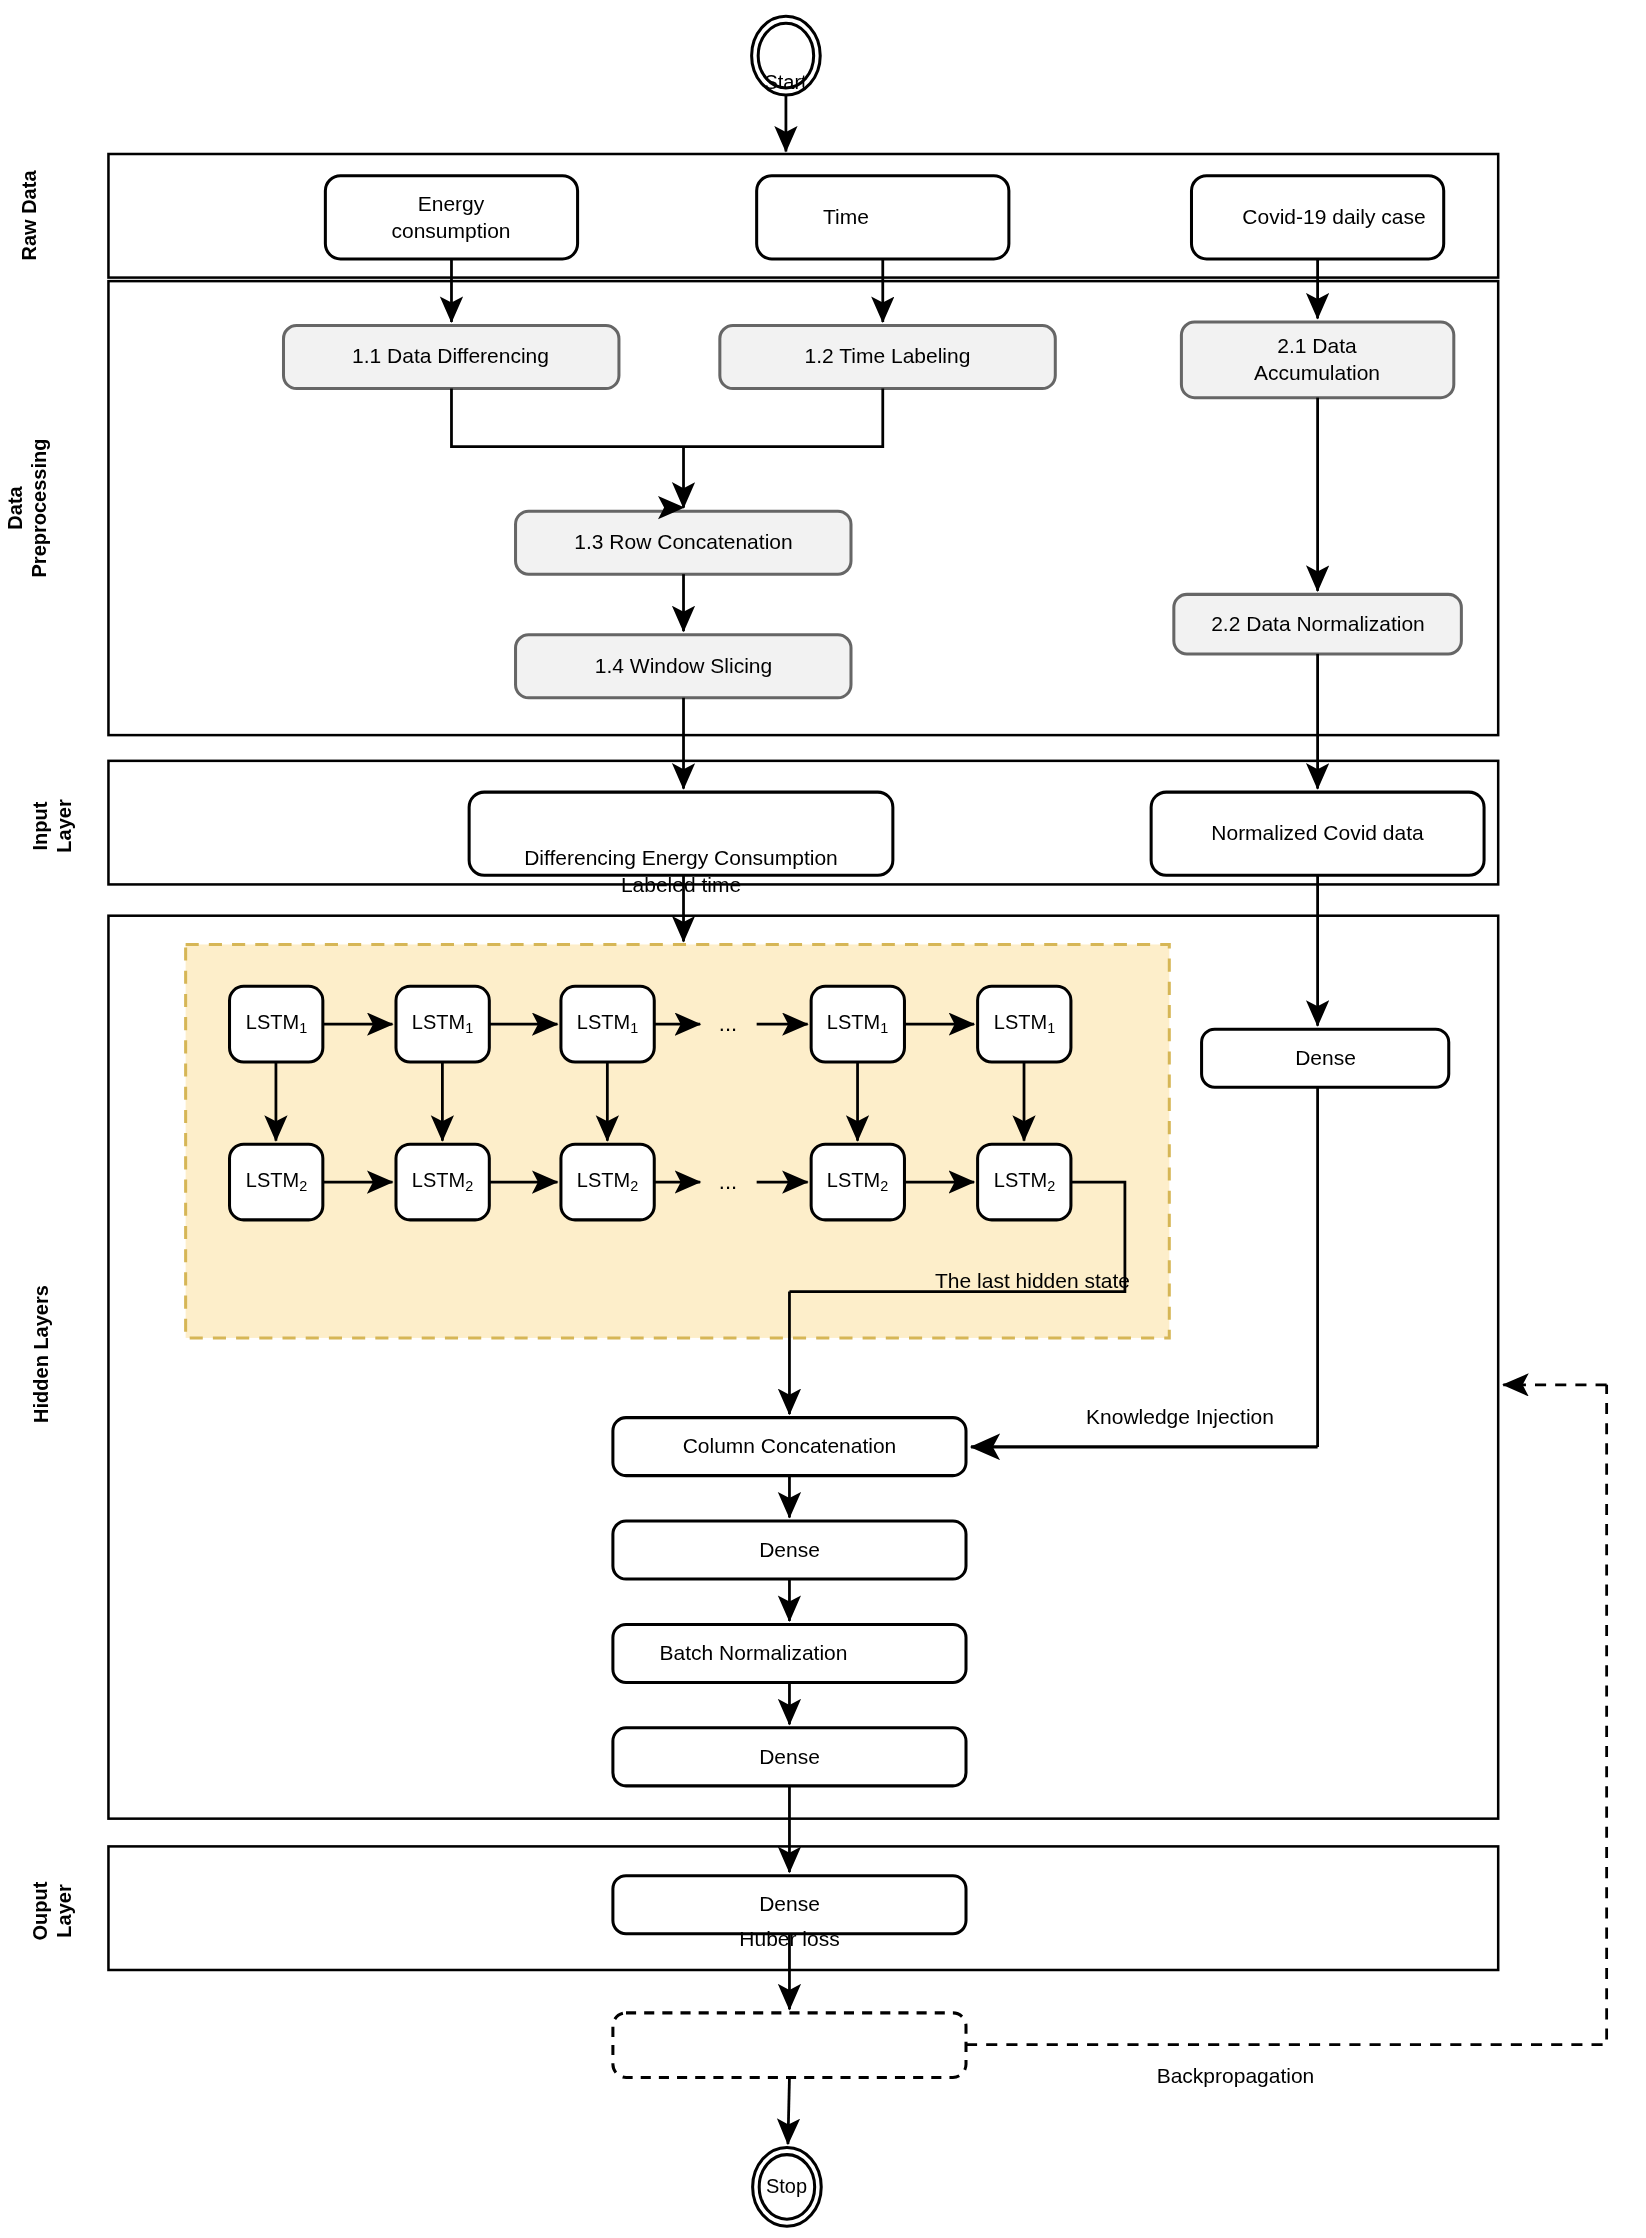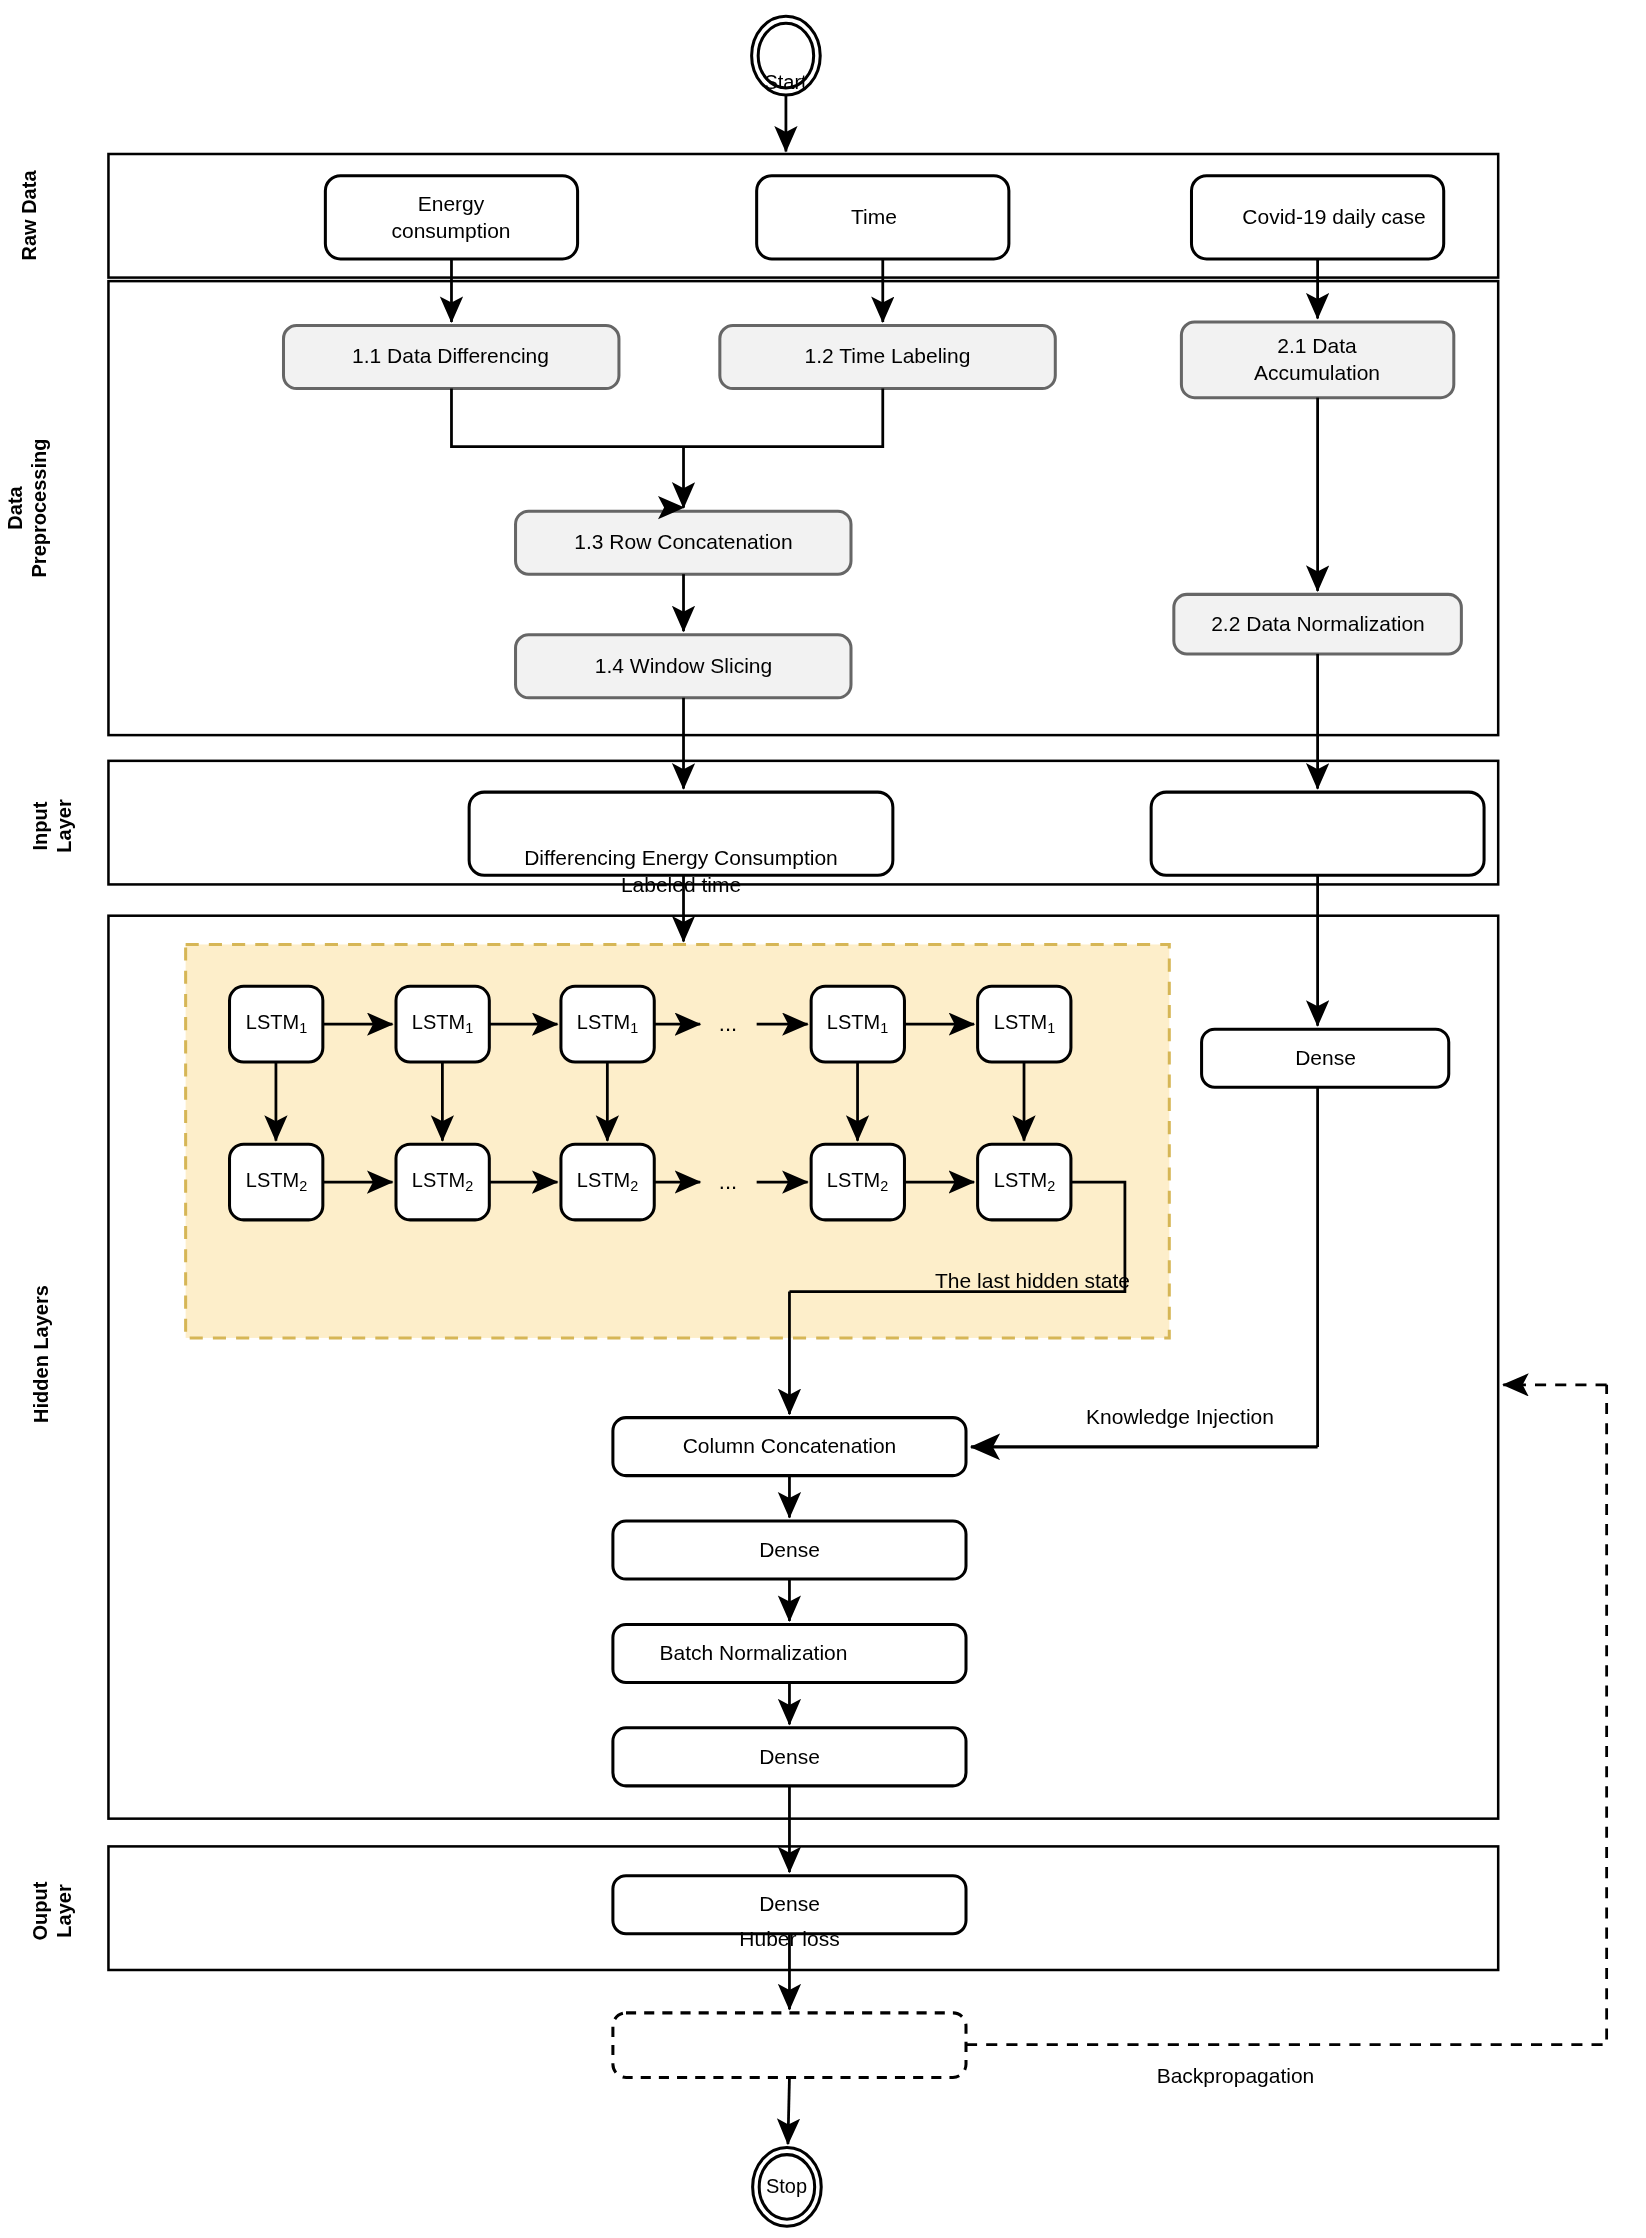--- a/index.html
+++ b/index.html
@@ -207,21 +207,21 @@
     <span>Start</span>
   </div>
   <div class="nodeTxt" style="left:736px;top:2168px;width:101px;height:38px;font-size:20px;">
     <span>Stop</span>
   </div>
 
   <div class="nodeTxt" style="left:325px;top:176px;width:252px;height:83px;font-size:21px;white-space:pre-line;border-radius:21px;">
     <span>Energy
 consumption</span>
   </div>
-  <div class="nodeTxt" style="left:748px;top:176px;width:252px;height:83px;font-size:21px;">
+  <div class="nodeTxt" style="left:720px;top:176px;width:252px;height:83px;font-size:21px;">
     <span>Time</span>
   </div>
   <div class="nodeTxt" style="left:1191px;top:176px;width:252px;height:83px;font-size:21px;padding-left:17px;">
     <span>Covid-19 daily case</span>
   </div>
 
   <div class="nodeTxt" style="left:283px;top:325px;width:335px;height:63px;font-size:21px;">
     <span>1.1 Data Differencing</span>
   </div>
   <div class="nodeTxt" style="left:720px;top:325px;width:335px;height:63px;font-size:21px;">
@@ -238,20 +238,23 @@
 Accumulation</span>
   </div>
   <div class="nodeTxt" style="left:1174px;top:594px;width:288px;height:60px;font-size:21px;">
     <span>2.2 Data Normalization</span>
   </div>
 
   <div class="nodeTxt" style="left:469px;top:792px;width:424px;height:83px;font-size:21px;white-space:pre-line;margin-top:38px;">
     <span>Differencing Energy Consumption
 Labeled time</span>
   </div>
+  <div class="nodeTxt" style="left:1151px;top:792px;width:333px;height:83px;font-size:21px;">
+    <span>Normalized Covid data</span>
+  </div>
 
   <div class="nodeTxt" style="left:230px;top:986px;width:93px;height:76px;font-size:20px;">
       <span>LSTM<span class="sub">1</span></span>
     </div>
   <div class="nodeTxt" style="left:396px;top:986px;width:93px;height:76px;font-size:20px;">
       <span>LSTM<span class="sub">1</span></span>
     </div>
   <div class="nodeTxt" style="left:561px;top:986px;width:93px;height:76px;font-size:20px;">
       <span>LSTM<span class="sub">1</span></span>
     </div>

